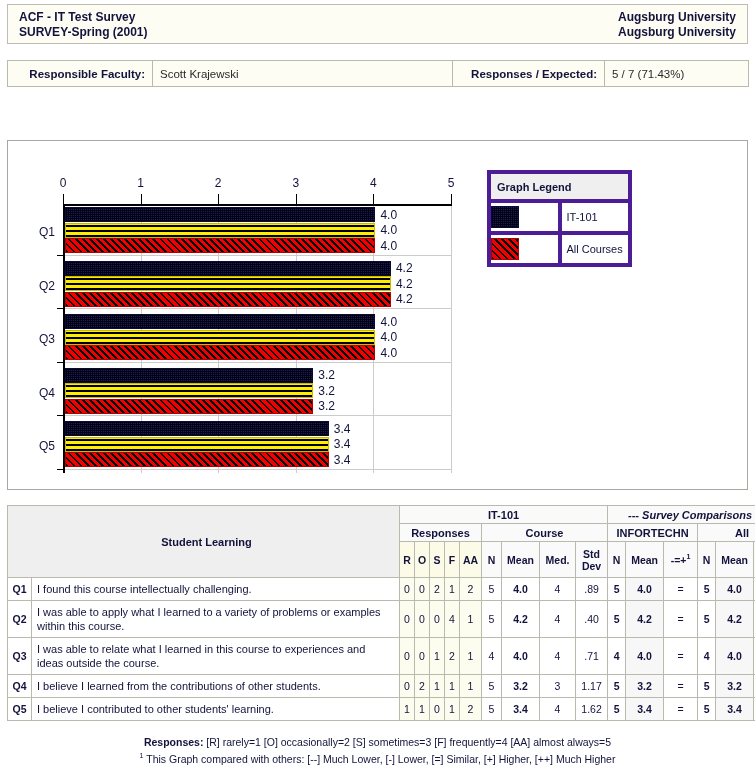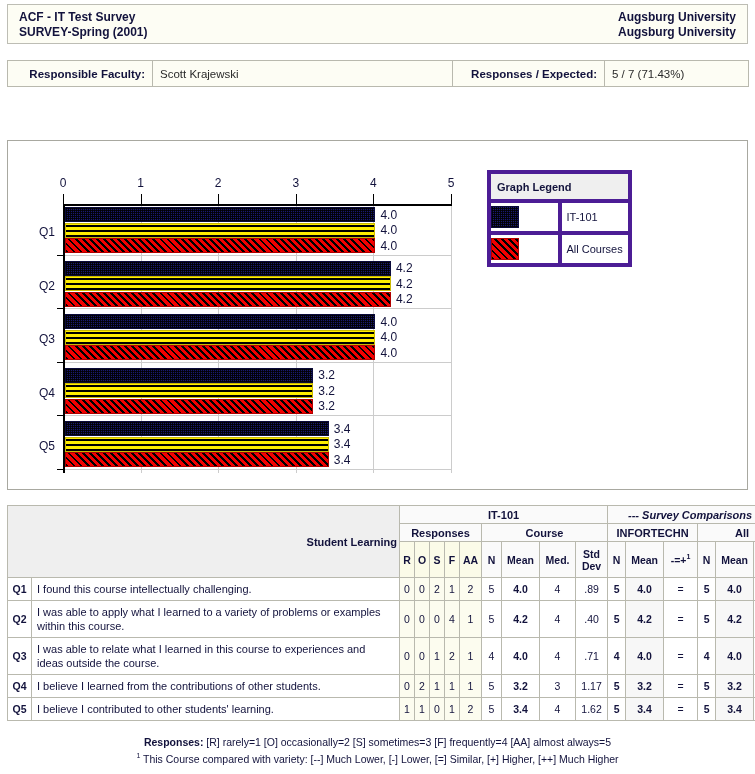--- a/index.html
+++ b/index.html
@@ -107,21 +107,21 @@
   }
   .dtbl td,.dtbl th{
     border:1px solid #b9b9ae;
     font-size:10.5px;font-weight:normal;color:#12123c;
     padding:1px 2px;text-align:center;vertical-align:middle;
     box-sizing:border-box;
   }
   .dtbl .hdrcream{background:#fbfbe8;font-weight:bold;}
   .dtbl .hdrplain{background:#fafafa;font-weight:bold;}
   .dtbl .sectioncell{
-    background:#efefef;text-align:right;font-weight:bold;font-size:11px;
+    background:#efefef;text-align:center;font-weight:bold;font-size:11px;
     padding-left:8px;height:72px;vertical-align:middle;
   }
   .dtbl .grouphdr{background:#fafafa;font-weight:normal;font-size:11px;height:18px;}
   .dtbl .grouphdr.b{font-weight:bold;}
   .dtbl .italichdr{font-style:italic;font-weight:bold;}
   .dtbl .qnum{font-weight:bold;text-align:center;width:24px;}
   .dtbl .qtext{text-align:left;padding:4px 5px;font-size:11px;line-height:14px;}
   .dtbl .respcell{background:#fcfcef;}
   .dtbl .meancell{background:#f7f7f7;font-weight:bold;}
   .dtbl .boldv{font-weight:bold;}
@@ -413,17 +413,17 @@
           <td>=</td>
         </tr>
       </tbody>
   </table>
 
   <div class="footer">
     <div>
       <b>Responses:</b><span> [R] rarely=1  [O] occasionally=2  [S] sometimes=3  [F] frequently=4  [AA] almost always=5</span>
     </div>
     <div>
-      <span class="sup">1</span><span> This Course compared with variety: [--] Much Lower,  [-] Lower,  [=] Similar,  [+] Higher,  [++] Much Higher</span>
+      <span class="sup">1</span><span> This Graph compared with others: [--] Much Lower,  [-] Lower,  [=] Similar,  [+] Higher,  [++] Much Higher</span>
     </div>
   </div>
 
 </div>
 
 </body></html>

